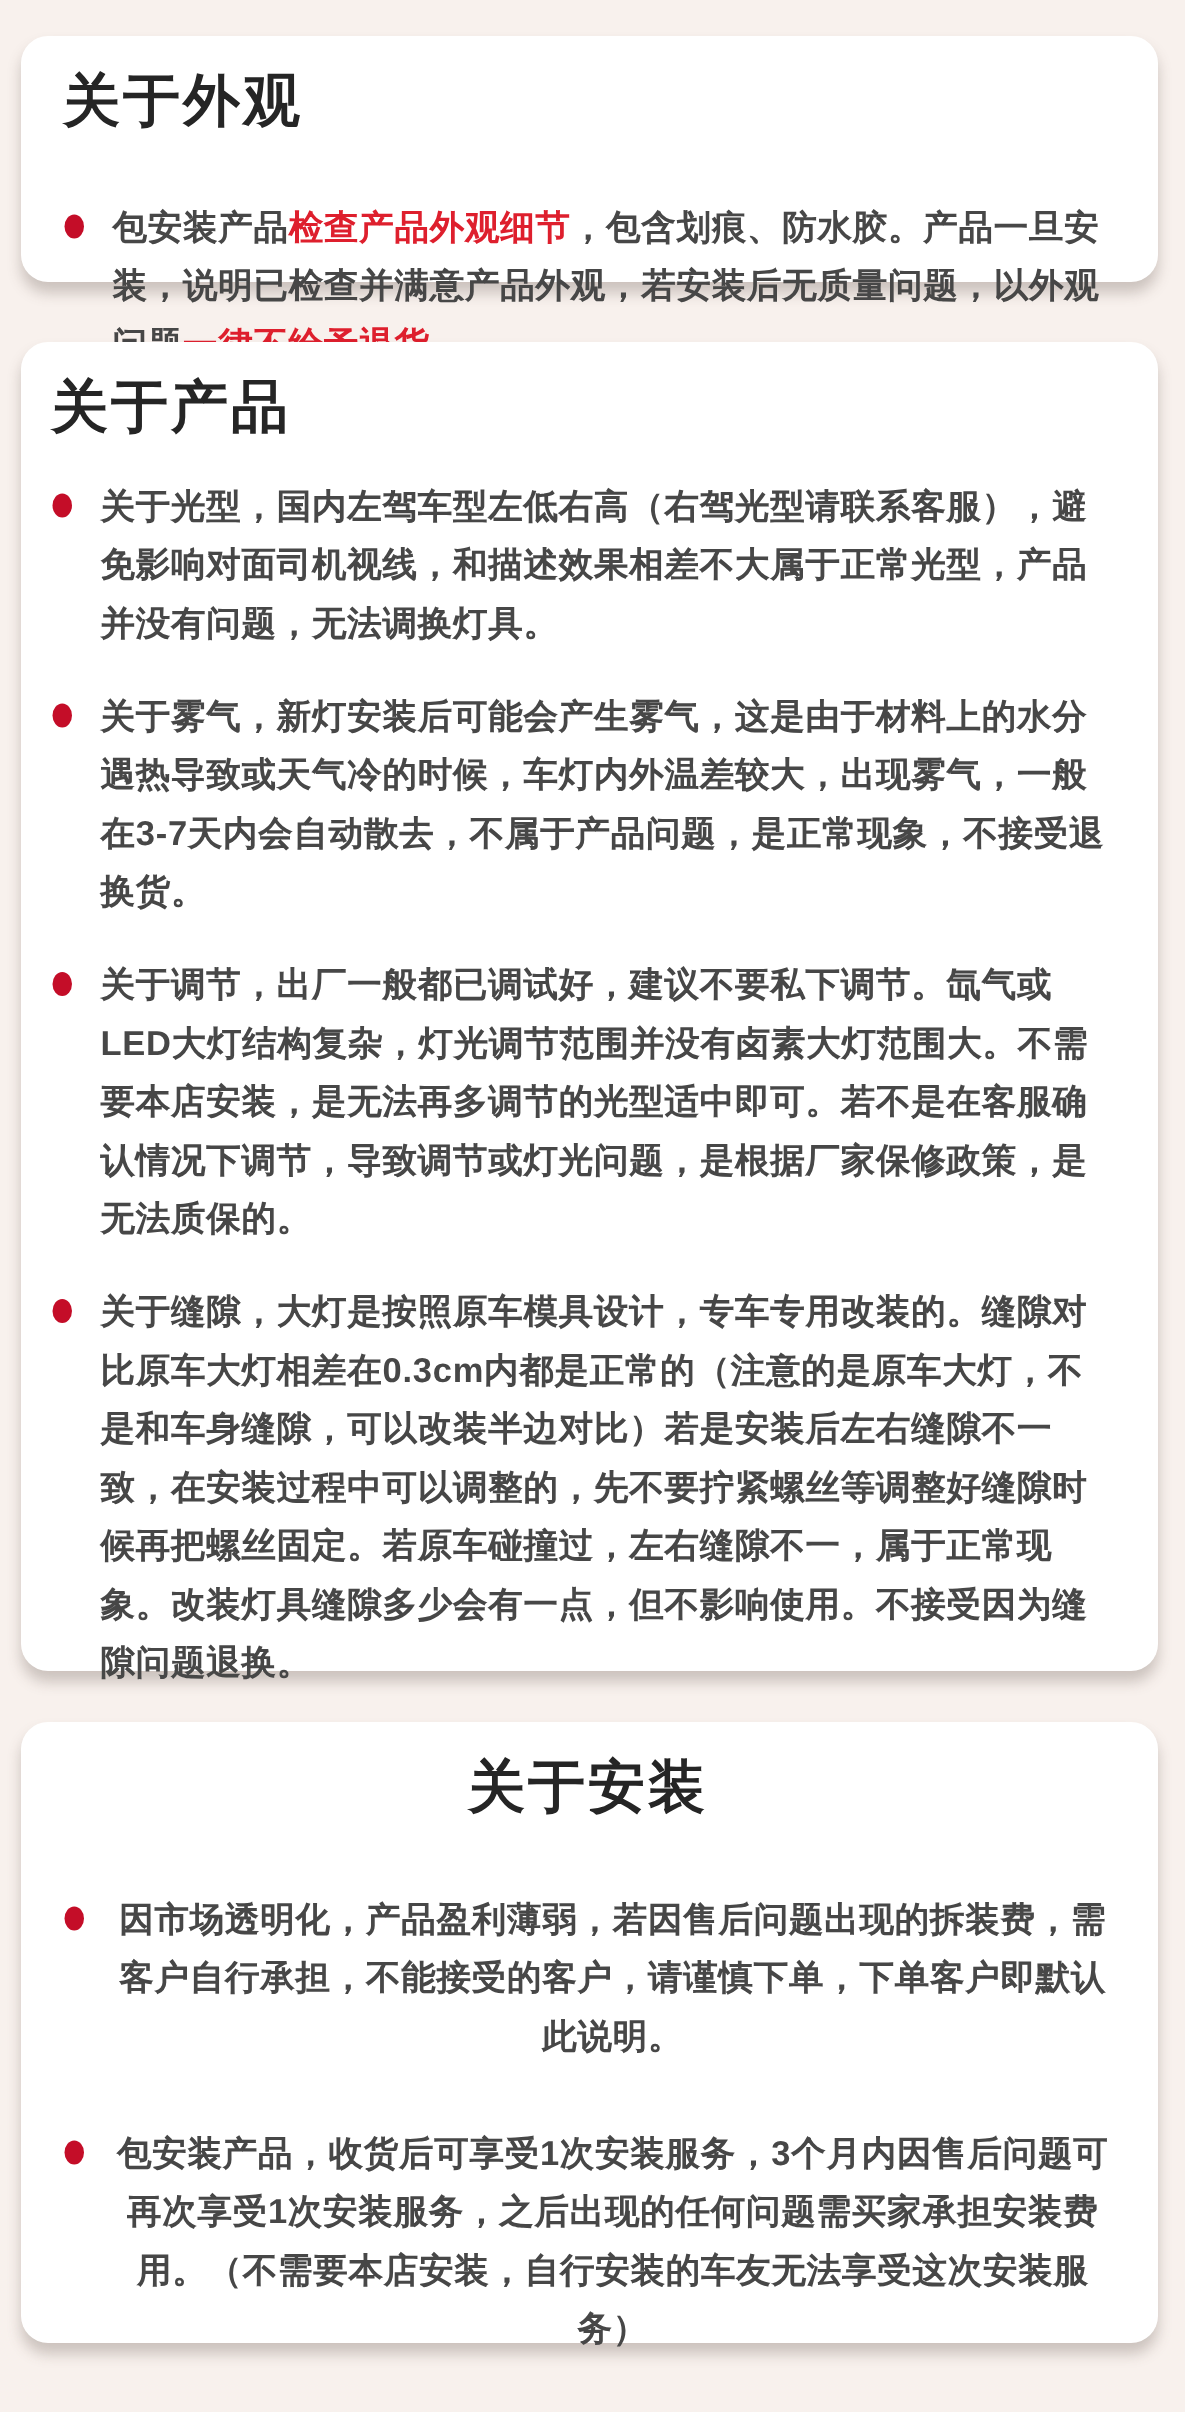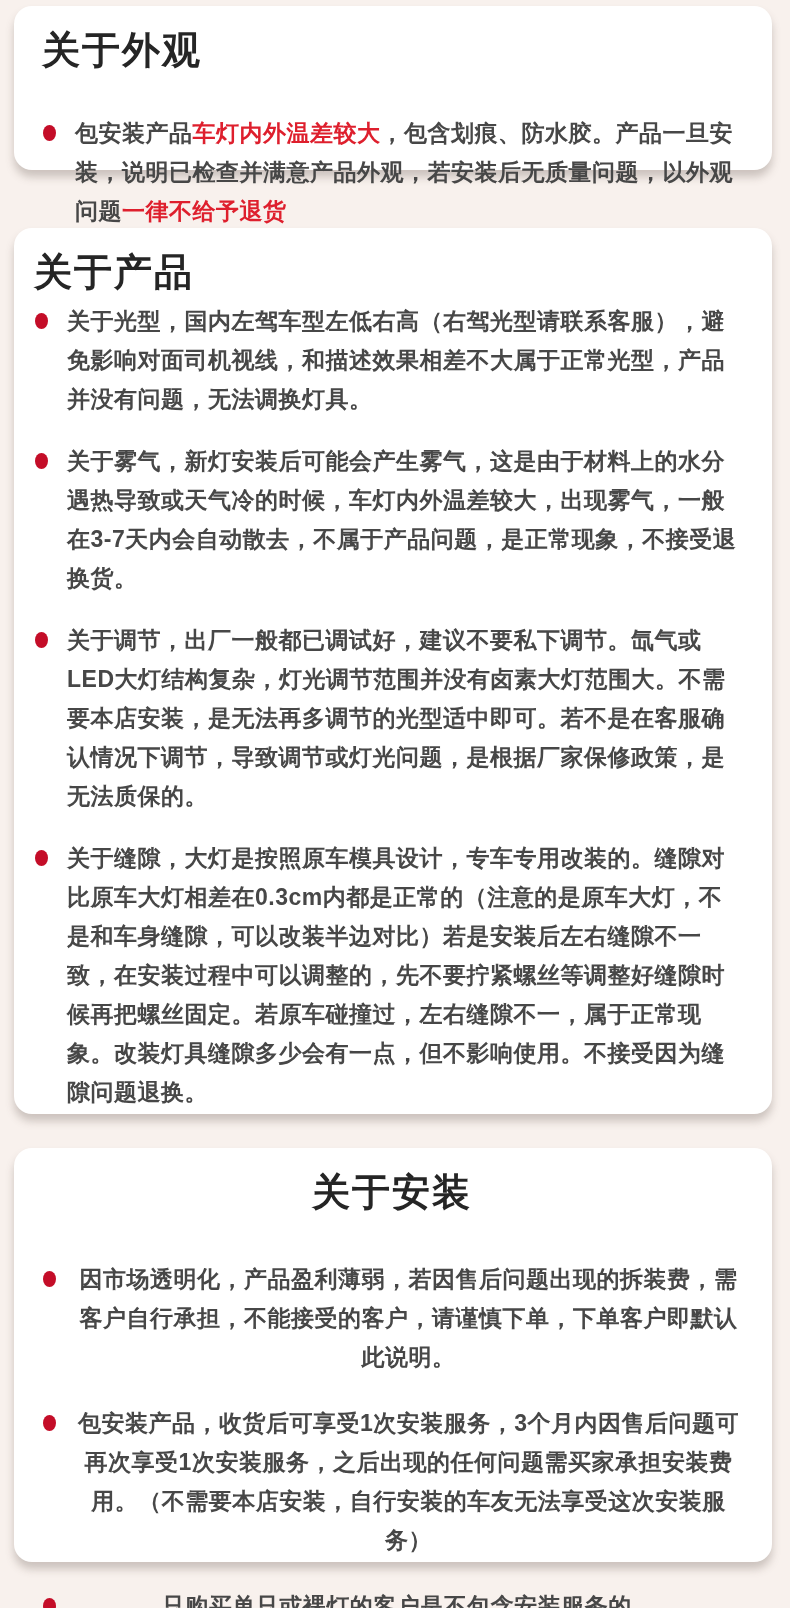--- a/index.html
+++ b/index.html
@@ -21,52 +21,52 @@
   .card {
     position: absolute;
     left: 14px;
     width: 758px;
     box-sizing: border-box;
     background: #ffffff;
     border-radius: 18px;
     box-shadow: 0 7px 9px rgba(90, 75, 70, 0.28);
     padding: 22px 30px 30px 28px;
   }
-  .card-appearance { top: 6px;    height: 164px; }
+  .card-appearance { top: 24px;    height: 164px; }
   .card-product    { top: 228px;  height: 886px; padding-left: 20px; }
   .card-install    { top: 1148px; height: 414px; text-align: center; }
 
   .section-title {
     margin: 0;
     font-size: 38px;
     line-height: 44px;
     font-weight: 800;
     color: #252525;
     letter-spacing: 2px;
   }
   .notice-list {
     list-style: none;
     margin: 0;
     padding: 0;
   }
   .card-appearance .notice-list { margin-top: 42px; }
-  .card-product    .notice-list { margin-top: 8px; }
+  .card-product    .notice-list { margin-top: 24px; }
   .card-install    .notice-list { margin-top: 46px; }
 
   .notice-list li {
     position: relative;
     padding-left: 33px;
     font-size: 23px;
     line-height: 39px;
     font-weight: 600;
     color: #474747;
     letter-spacing: 0.5px;
   }
   .notice-list li + li { margin-top: 23px; }
-  .card-install .notice-list li + li { margin-top: 27px; }
+  .card-install .notice-list li + li { margin-top: 39px; }
 
   .dot {
     position: absolute;
     left: 1px;
     top: 11px;
     width: 13px;
     height: 16px;
     border-radius: 50%;
     background: var(--bullet-color, #c40d28);
   }
@@ -75,21 +75,21 @@
   }
 </style>
 </head>
 <body style="--page-bg: #f8f1ed; --bullet-color: #c40d28; --highlight-color: #de1f2d;">
 
 <div class="page">
 
   <section class="card card-appearance">
     <h2 class="section-title">关于外观</h2>
     <ul class="notice-list">
-        <li><span class="dot"></span><span>包安装产品</span><span class="red">车灯内外温差较大</span><span>，包含划痕、防水胶。产品一旦安装，说明已检查并满意产品外观，若安装后无质量问题，以外观问题</span><span class="red">一律不给予退货</span></li>
+        <li><span class="dot"></span><span>包安装产品</span><span class="red">检查产品外观细节</span><span>，包含划痕、防水胶。产品一旦安装，说明已检查并满意产品外观，若安装后无质量问题，以外观问题</span><span class="red">一律不给予退货</span></li>
       </ul>
   </section>
 
   <section class="card card-product">
     <h2 class="section-title">关于产品</h2>
     <ul class="notice-list">
         <li><span class="dot"></span><span>关于光型，国内左驾车型左低右高（右驾光型请联系客服），避免影响对面司机视线，和描述效果相差不大属于正常光型，产品并没有问题，无法调换灯具。</span></li>
         <li><span class="dot"></span><span>关于雾气，新灯安装后可能会产生雾气，这是由于材料上的水分遇热导致或天气冷的时候，车灯内外温差较大，出现雾气，一般在3-7天内会自动散去，不属于产品问题，是正常现象，不接受退换货。</span></li>
         <li><span class="dot"></span><span>关于调节，出厂一般都已调试好，建议不要私下调节。氙气或LED大灯结构复杂，灯光调节范围并没有卤素大灯范围大。不需要本店安装，是无法再多调节的光型适中即可。若不是在客服确认情况下调节，导致调节或灯光问题，是根据厂家保修政策，是无法质保的。</span></li>
         <li><span class="dot"></span><span>关于缝隙，大灯是按照原车模具设计，专车专用改装的。缝隙对比原车大灯相差在0.3cm内都是正常的（注意的是原车大灯，不是和车身缝隙，可以改装半边对比）若是安装后左右缝隙不一致，在安装过程中可以调整的，先不要拧紧螺丝等调整好缝隙时候再把螺丝固定。若原车碰撞过，左右缝隙不一，属于正常现象。改装灯具缝隙多少会有一点，但不影响使用。不接受因为缝隙问题退换。</span></li>

